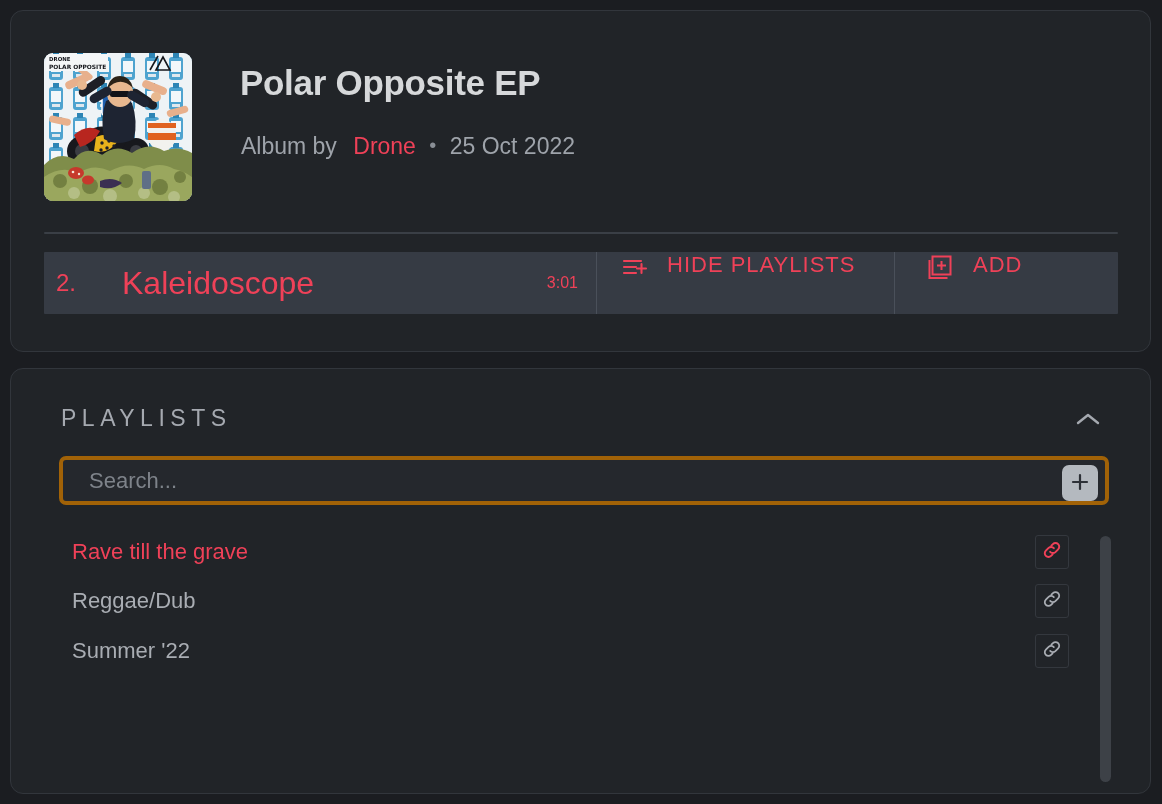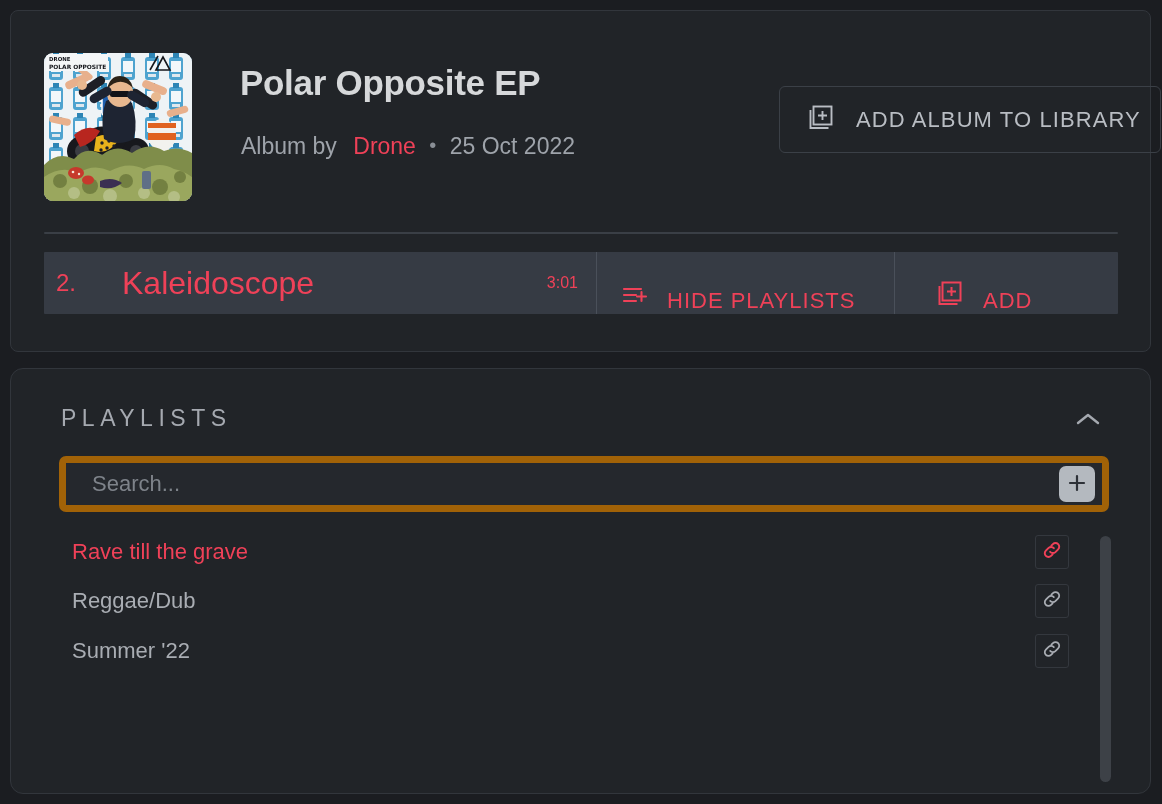--- a/index.html
+++ b/index.html
@@ -20,21 +20,21 @@
     background: #1b1d21;
   }
 
   
   .panel {
     position: absolute;
     background: #212428;
     border: 1px solid #32363c;
     border-radius: 13px;
   }
-  #album-panel { left: 10px; top: 10px; width: 1141px; height: 342px; border-radius: 8px; }
+  #album-panel { left: 10px; top: 10px; width: 1141px; height: 342px; }
   #playlists-panel { left: 10px; top: 368px; width: 1141px; height: 426px; padding-left: 33px; }
 
   
   .album-header {
     position: absolute;
     left: 33px;
     top: 30px;
     right: 22px;
     height: 180px;
   }
@@ -148,27 +148,27 @@
     white-space: nowrap;
   }
   .track-dur {
     position: absolute;
     right: 18px;
     font-size: 16px;
     color: #ef4158;
   }
   .track-btn {
     display: flex;
-    align-items: flex-end;
+    align-items: flex-start;
     border-left: 1px solid #4a505a;
     padding: 0 16px;
     cursor: pointer;
   }
   #hide-playlists-btn { width: 298px; padding-left: 22px; }
-  #track-add-btn { width: 224px; padding-left: 38px; }
+  #track-add-btn { width: 224px; padding-left: 28px; }
   .track-btn .label {
     font-size: 22px;
     color: #ef4158;
     letter-spacing: 1px;
     margin-left: 18px;
     white-space: nowrap;
   }
 
   
   .playlists-title {
@@ -189,26 +189,26 @@
     display: flex;
     align-items: center;
     justify-content: center;
   }
 
   .search-wrap {
     position: absolute;
     left: 48px;
     top: 87px;
     width: 1050px;
-    height: 56px;
+    height: 49px;
     background: #25282d;
-    border: 7px solid #a16207;
+    border: 4px solid #a16207;
     border-radius: 7px;
     display: flex;
-    align-items: center;
+    align-items: flex-end;
   }
   #playlist-search-input {
     flex: 1;
     height: 100%;
     background: transparent;
     border: none;
     outline: none;
     font-family: "Liberation Sans", sans-serif;
     font-size: 22px;
     color: #c3c7cc;
@@ -398,30 +398,20 @@
       <div class="album-title">Polar Opposite EP</div>
 
       <div class="album-meta">
         <span>Album by</span>
         <span class="artist-link" style="margin-left:10px;">Drone</span>
         <span class="dot-sep">•</span>
         <span>25 Oct 2022</span>
       </div>
 
 
-      <div id="add-album-btn">
-        <span>
-          <svg width="32" height="32" viewBox="0 0 32 32" fill="none" stroke="#b9bdc3" stroke-width="1.9">
-            <rect x="9.5" y="4.5" width="18" height="18"></rect>
-            <path d="M6.5 8 v18 h18"></path>
-            <path d="M18.5 9 v9 M14 13.5 h9"></path>
-          </svg>
-        </span>
-        <span class="label">ADD ALBUM TO LIBRARY</span>
-      </div>
     </div>
 
     <div class="divider"></div>
 
     <div class="track-row">
       <div class="track-main">
         <span class="track-num">2.</span>
         <span class="track-name">Kaleidoscope</span>
         <span class="track-dur">3:01</span>
       </div>

